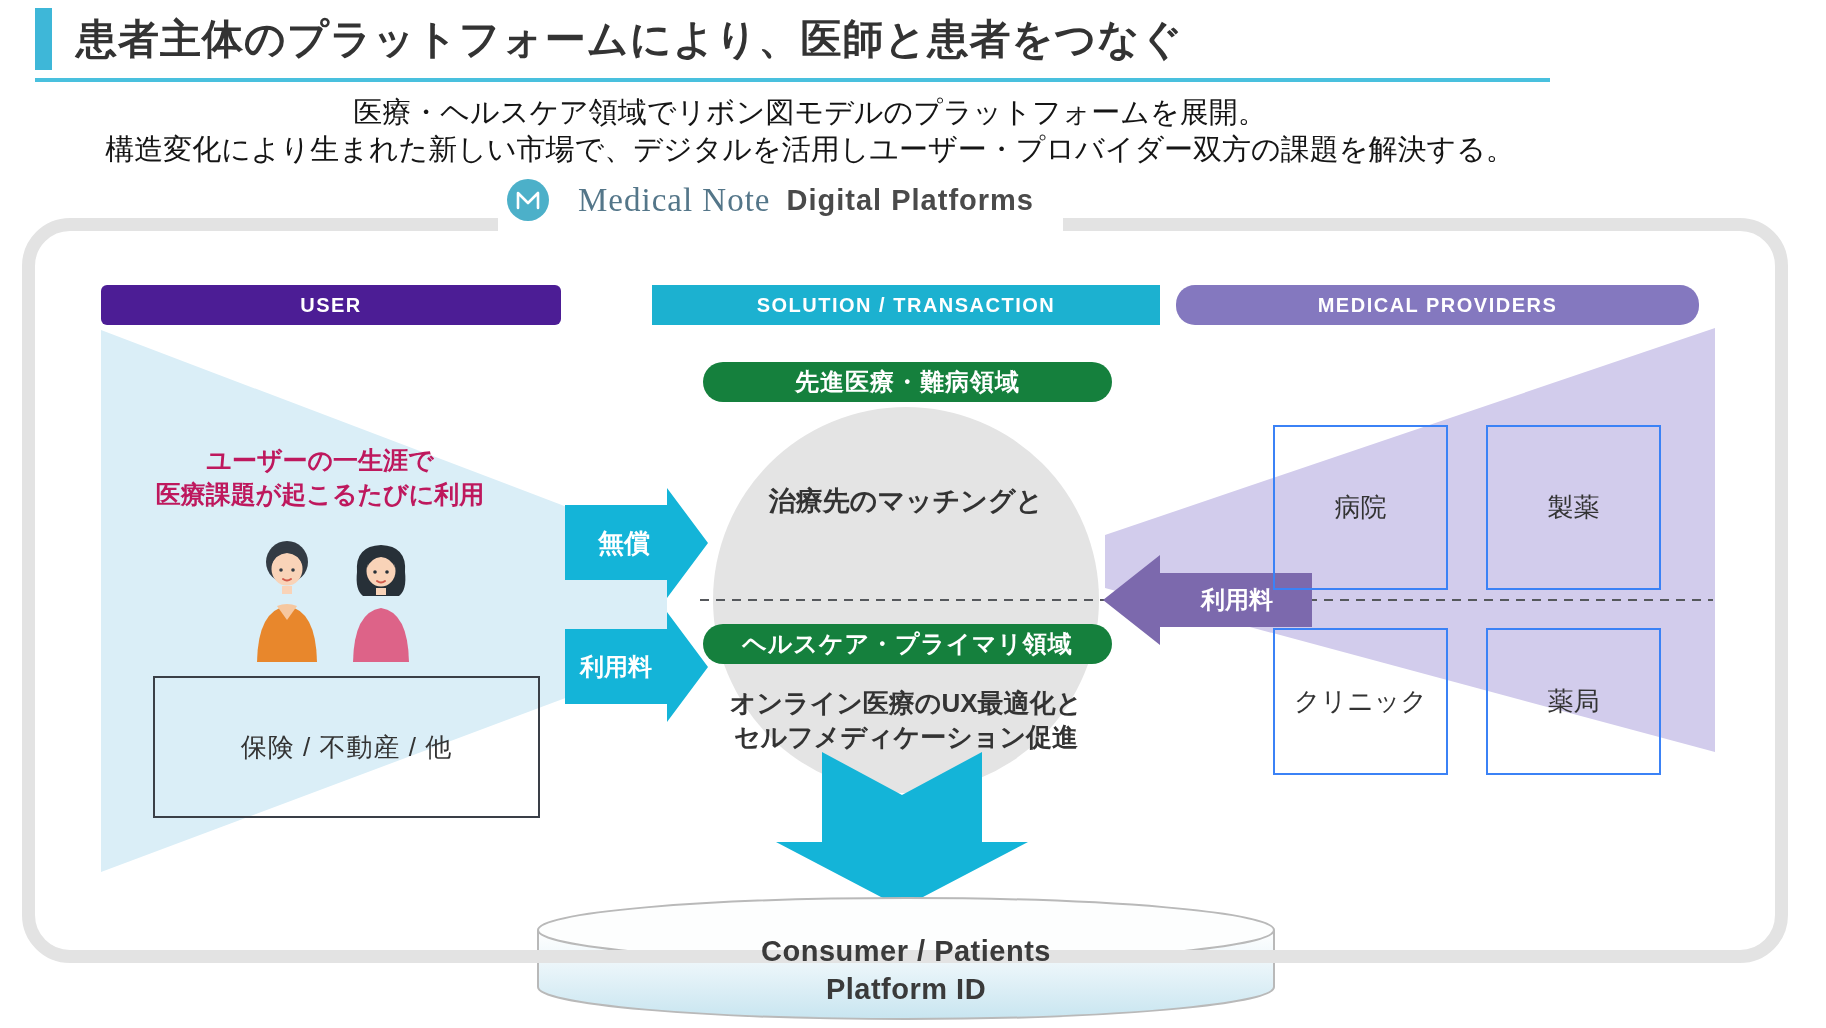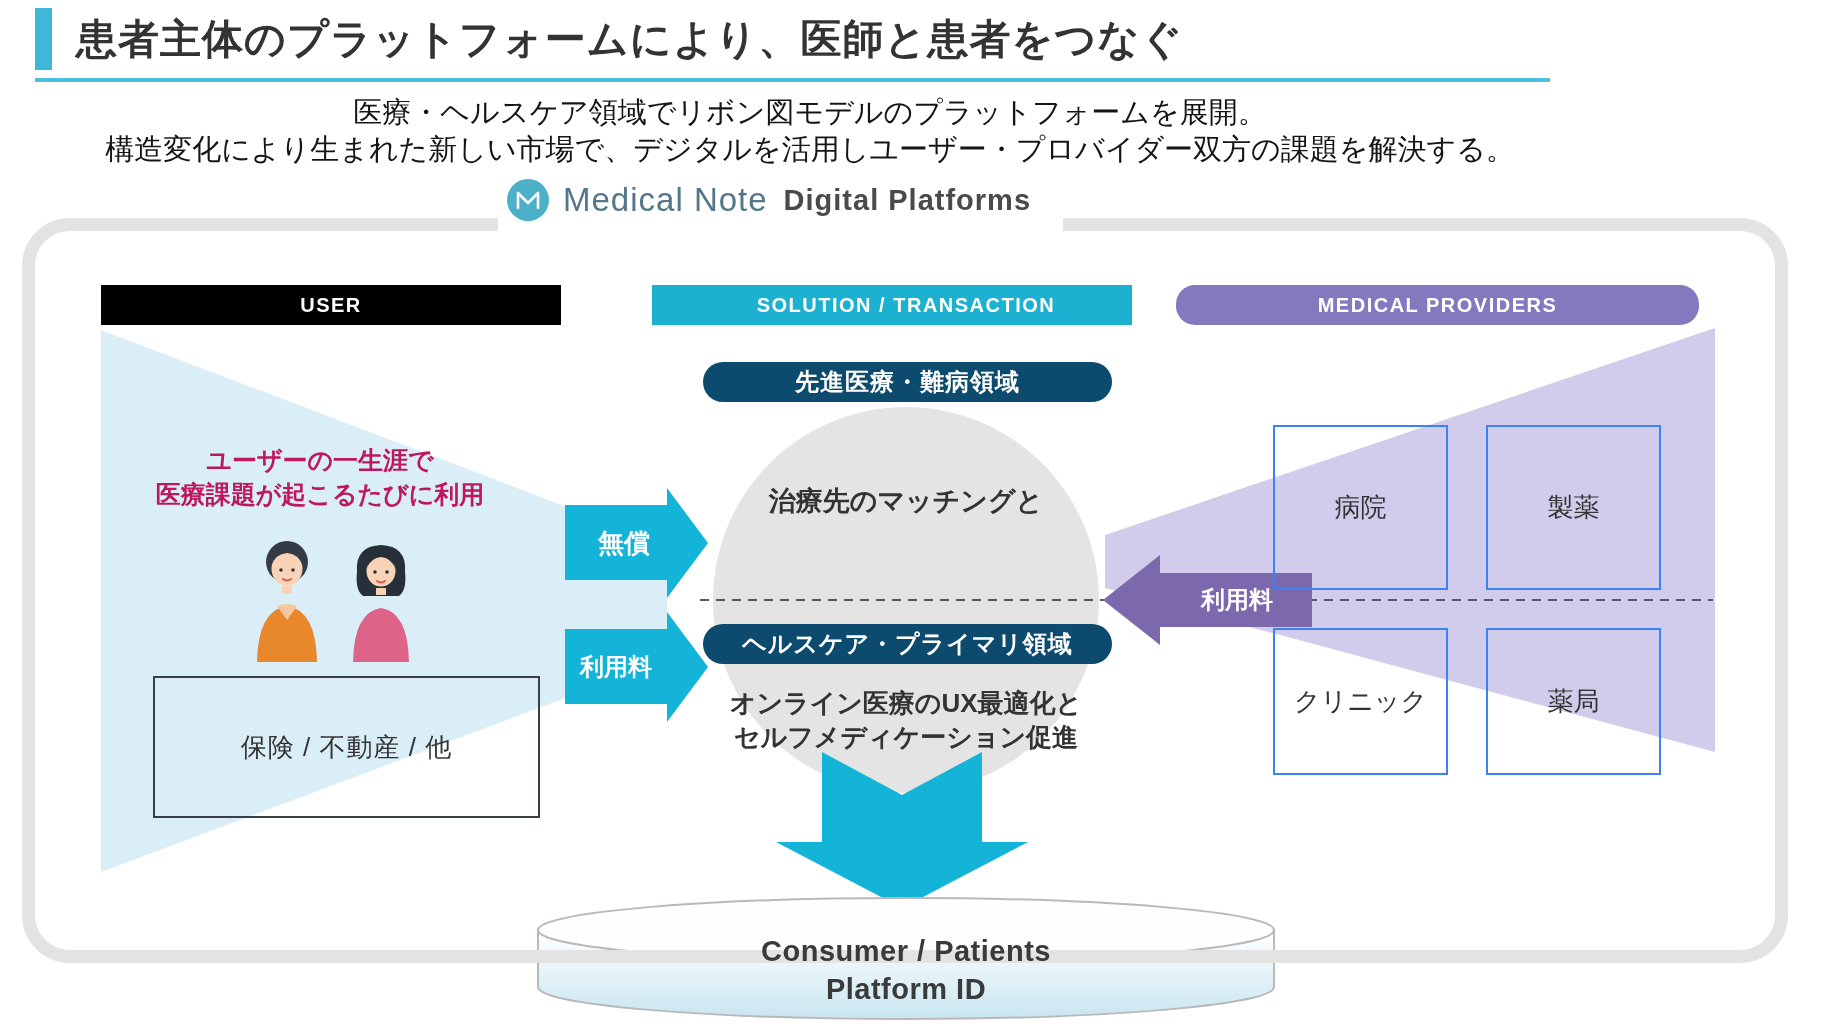--- a/index.html
+++ b/index.html
@@ -11,30 +11,30 @@
   .abs{position:absolute;}
   
   .accent-bar{left:35px;top:8px;width:17px;height:62px;background:#3eb7d8;}
   .page-title{left:76px;top:12px;width:1500px;font-size:41px;font-weight:bold;color:#333;letter-spacing:1px;white-space:nowrap;}
   .title-underline{left:35px;top:78px;width:1515px;height:4px;background:#49c0de;}
   .subtitle{left:0px;top:94px;width:1620px;text-align:center;font-size:29px;color:#151515;line-height:37px;}
   
   .outer-frame{left:22px;top:218px;width:1766px;height:745px;border:13px solid #e3e3e3;border-radius:48px;box-sizing:border-box;background:transparent;}
   .logo-patch{left:498px;top:170px;width:565px;height:62px;background:#ffffff;}
   .logo-row{left:505px;top:174px;height:52px;display:flex;align-items:center;}
-  .logo-brand{font-family:Liberation Sans, sans-serif;font-size:33px;color:#547689;margin-left:12px;letter-spacing:1px;}
+  .logo-brand{font-family:Liberation Serif, serif;font-size:33px;color:#547689;margin-left:27px;letter-spacing:1px;}
   .logo-suffix{font-size:29px;font-weight:bold;color:#4a4a4a;margin-left:16px;letter-spacing:1px;}
   
   .col-header{top:285px;height:40px;display:flex;align-items:center;justify-content:center;
     color:#fff;font-size:20px;font-weight:bold;letter-spacing:1.5px;}
-  .hdr-user{left:101px;width:460px;background:#000000;}
-  .hdr-solution{left:652px;width:452px;background:#1cb1d0;padding-left:28px;}
+  .hdr-user{left:101px;width:460px;background:#4c1d95;border-radius:6px;}
+  .hdr-solution{left:652px;width:508px;background:#1cb1d0;}
   .hdr-providers{left:1176px;width:523px;background:#8478bf;border-radius:19px;}
   
-  .pill{left:703px;width:409px;height:40px;background:#0c4a6e;border-radius:20px;
+  .pill{left:703px;width:409px;height:40px;background:#15803d;border-radius:20px;
     display:flex;align-items:center;justify-content:center;color:#fff;font-size:24px;font-weight:bold;letter-spacing:1px;}
   .pill-top{top:362px;}
   .pill-bottom{top:624px;}
   .circle-text{text-align:center;font-weight:bold;color:#333;}
   .circle-top-text{left:706px;top:484px;width:400px;font-size:27px;line-height:35px;}
   .circle-bottom-text{left:681px;top:686px;width:450px;font-size:26px;line-height:34px;}
   
   .flow-label{display:flex;align-items:center;justify-content:center;color:#fff;font-weight:bold;}
   .lbl-free{left:565px;top:505px;width:102px;height:76px;font-size:26px;padding-left:8px;}
   .lbl-userfee{left:565px;top:629px;width:102px;height:76px;font-size:24px;}

